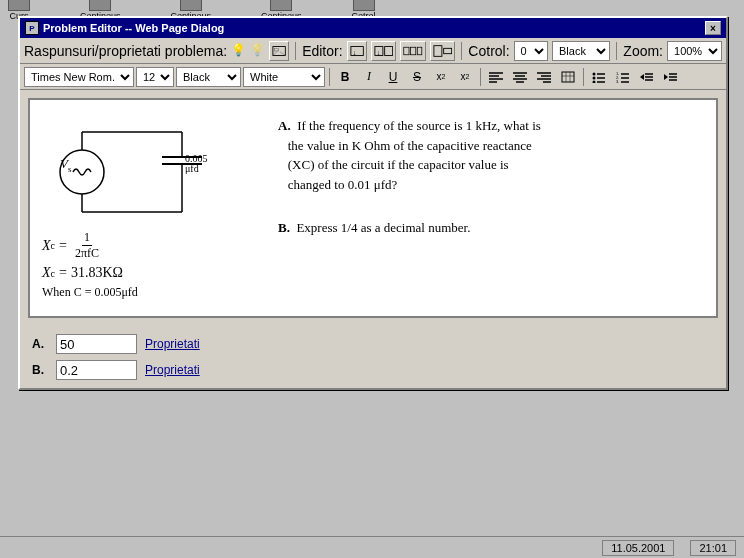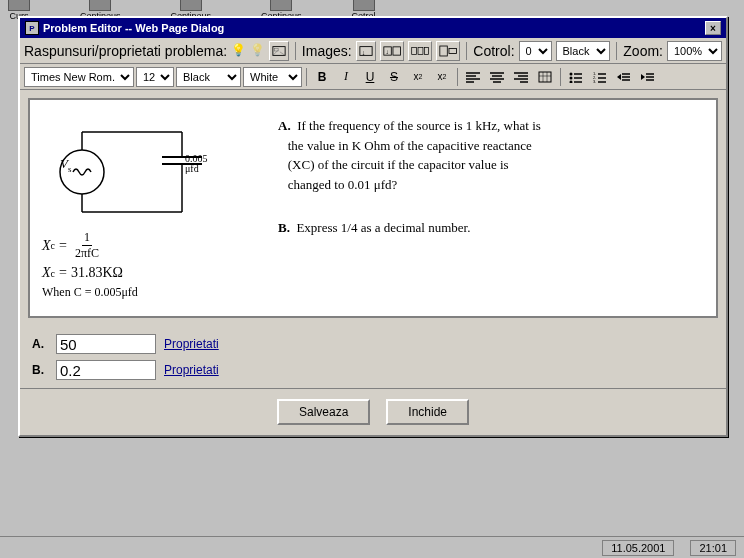--- a/index.html
+++ b/index.html
@@ -250,23 +250,23 @@
     }
 
     .answer-label {
       font-size: 12px;
       font-family: Arial, sans-serif;
       font-weight: bold;
       min-width: 16px;
     }
 
     .answer-input {
-      width: 100px;
+      width: 81px;
       height: 20px;
-      font-size: 15px;
+      font-size: 13px;
       font-family: Arial, sans-serif;
       background: #fff;
       border: 1px solid #808080;
       padding: 0 3px;
     }
 
     .proprietati-link {
       color: #00008b;
       font-size: 12px;
       font-family: Arial, sans-serif;
@@ -377,21 +377,21 @@
 
     <div class="toolbar-btn" style="width:22px;">
       <svg width="16" height="14" viewBox="0 0 16 14">
         <rect x="1" y="2" width="14" height="10" fill="none" stroke="#000" stroke-width="1"></rect>
         <rect x="3" y="4" width="4" height="3" fill="none" stroke="#555" stroke-width="0.5"></rect>
         <line x1="1" y1="12" x2="7" y2="6" stroke="#555" stroke-width="0.5"></line>
         <line x1="9" y1="8" x2="15" y2="12" stroke="#555" stroke-width="0.5"></line>
       </svg>
     </div>
     <div class="toolbar-separator"></div>
-    <span class="toolbar-label">Images:</span>
+    <span class="toolbar-label">Editor:</span>
 
     <div class="toolbar-btn">
       <svg width="16" height="14" viewBox="0 0 16 14">
         <rect x="1" y="2" width="14" height="10" fill="none" stroke="#000" stroke-width="1"></rect>
         <text x="3" y="11" font-size="8" fill="#000">↓</text>
       </svg>
     </div>
     <div class="toolbar-btn">
       <svg width="22" height="14" viewBox="0 0 22 14">
         <rect x="1" y="2" width="9" height="10" fill="none" stroke="#000" stroke-width="1"></rect>
@@ -430,21 +430,21 @@
   <div class="format-toolbar">
     <select class="toolbar-select" style="width:110px;">
       <option>Times New Rom...</option>
     </select>
     <select class="toolbar-select" style="width:38px;">
       <option>12</option>
     </select>
     <select class="toolbar-select" style="width:65px;">
       <option>Black</option>
     </select>
-    <select class="toolbar-select" style="width:59px;">
+    <select class="toolbar-select" style="width:82px;">
       <option>White</option>
     </select>
     <div class="toolbar-separator"></div>
     <button class="fmt-btn bold">B</button>
     <button class="fmt-btn italic">I</button>
     <button class="fmt-btn underline">U</button>
     <button class="fmt-btn strike">S</button>
     <button class="fmt-btn" style="font-size:10px; font-family:Arial;">x<sup style="font-size:7px;">2</sup></button>
     <button class="fmt-btn" style="font-size:10px; font-family:Arial;">x<sub style="font-size:7px;">2</sub></button>
     <div class="toolbar-separator"></div>
@@ -595,23 +595,19 @@
       <input type="text" class="answer-input" value="50" style="">
       <span class="proprietati-link">Proprietati</span>
     </div>
     <div class="answer-row">
       <span class="answer-label">B.</span>
       <input type="text" class="answer-input" value="0.2" style="">
       <span class="proprietati-link">Proprietati</span>
     </div>
   </div>
 
-  <div class="bottom-buttons">
-    <button class="action-btn">Salveaza</button>
-    <button class="action-btn">Inchide</button>
-  </div>
 
 </div>
 
 <div class="status-bar">
   <div class="status-section">11.05.2001</div>
   <div class="status-section">21:01</div>
 </div>
 
 </body></html>

